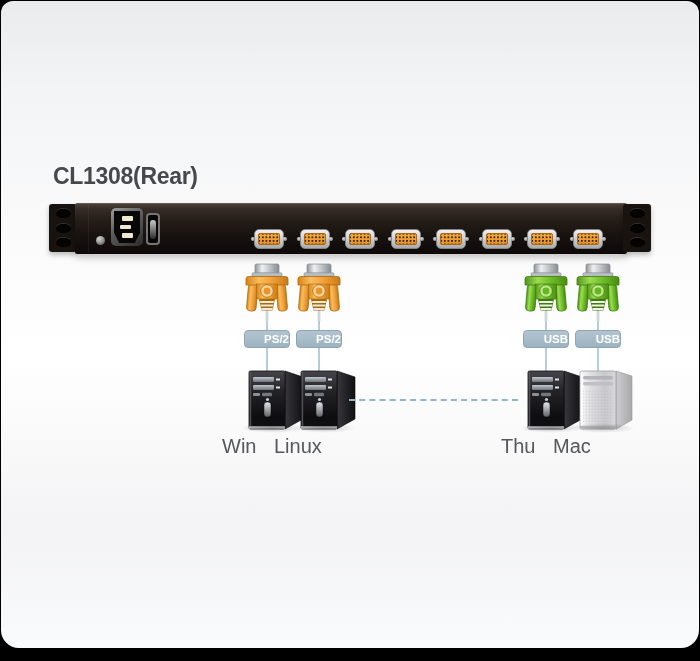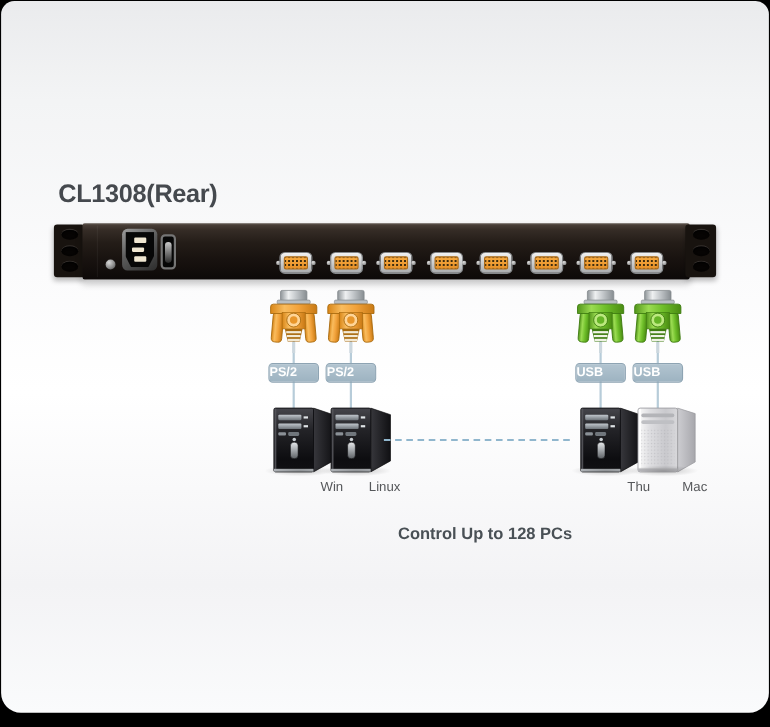--- a/index.html
+++ b/index.html
@@ -70,26 +70,26 @@
 
   
   .col { position:absolute; width:70px; height:200px; top:262px; }
   .cable { position:absolute; left:34px; top:46px; width:2px; height:84px; background:#b7ccd9; }
   .conn { position:absolute; left:11px; top:0; }
   .conn.orange { --dk:#a96a0e; --md:#e8962b; --lt:#ffd597; }
   .conn.green  { --dk:#3e7c10; --md:#66b527; --lt:#bce97f; }
   .conn .st { stroke:var(--dk); }
   .badge { position:absolute; left:12px; top:67px; width:46px; height:18px; border-radius:4px;
            background:linear-gradient(180deg,#b2c4d0,#9db3c1); border:1px solid #8ea4b3;
-           color:#fff; font-size:11.5px; font-weight:bold; text-align:left; line-height:16px; }
+           color:#fff; font-size:11.5px; font-weight:bold; text-align:right; line-height:16px; }
   .tower { position:absolute; left:13px; top:106px; }
   .tshadow { position:absolute; left:8px; top:160px; width:64px; height:10px; border-radius:50%;
              background:radial-gradient(ellipse, rgba(0,0,0,.22), rgba(0,0,0,0) 70%); }
-  .pc-label { position:absolute; left:-10px; top:172px; width:90px; text-align:right;
-              font-size:12px; color:#55575a; }
+  .pc-label { position:absolute; left:-10px; top:172px; width:90px; text-align:left;
+              font-size:20px; color:#55575a; }
 
   .dashed-link { position:absolute; left:348px; top:398px; width:169px; height:0;
                  border-top:2px dashed #90b6cd; }
   .hidden-defs { position:absolute; width:0; height:0; }
 </style>
 </head>
 <body>
 
 <svg class="hidden-defs" aria-hidden="true">
   <defs>
@@ -353,15 +353,14 @@
         <path d="M16,36 h16 l-2.5,11.5 h-11 z" fill="var(--dk)"></path>
         <rect x="17.2" y="38" width="13.6" height="2" fill="#f0f3e6"></rect>
         <rect x="17.8" y="41.5" width="12.4" height="2" fill="#f0f3e6"></rect>
         <rect x="18.4" y="45" width="11.2" height="2" fill="#f0f3e6"></rect>
       </svg>
       <div class="badge">USB</div>
       <div class="tshadow"></div>
       <div class="pc-label">Mac</div>
     </div>
 
-    <div class="caption">Control Up to 128 PCs</div>
   </div>
 </div>
 
 </body></html>

